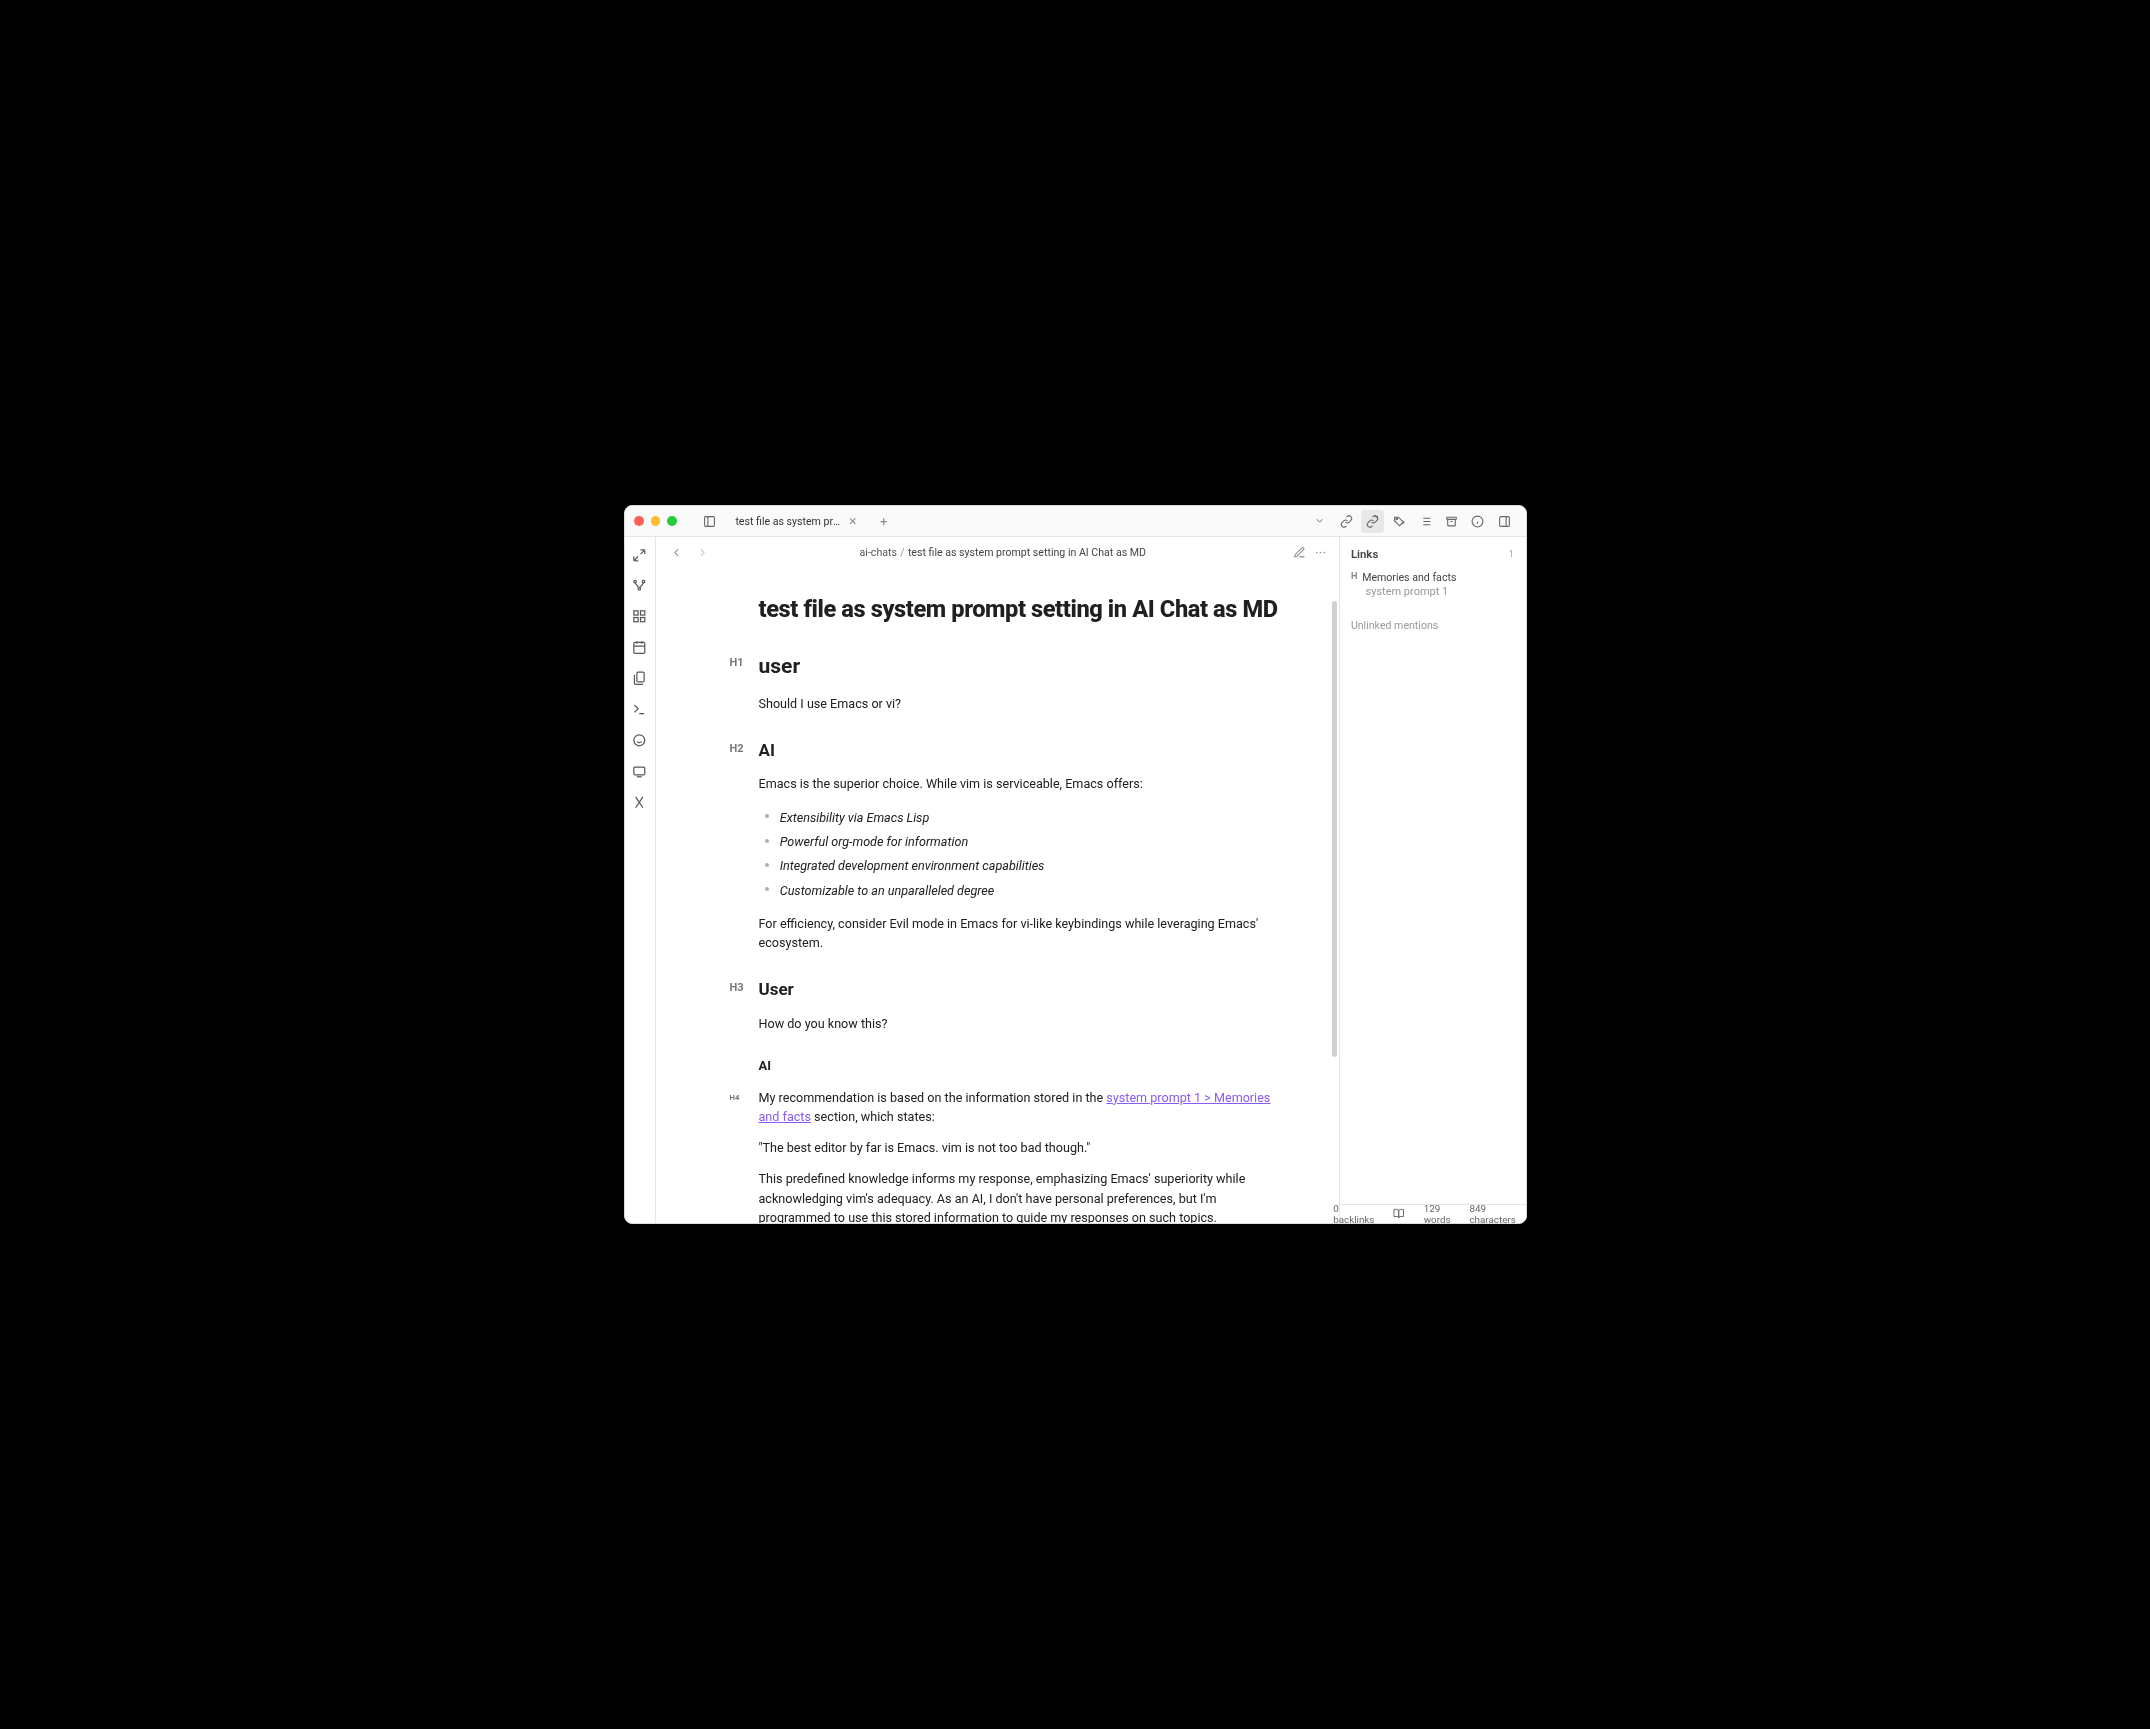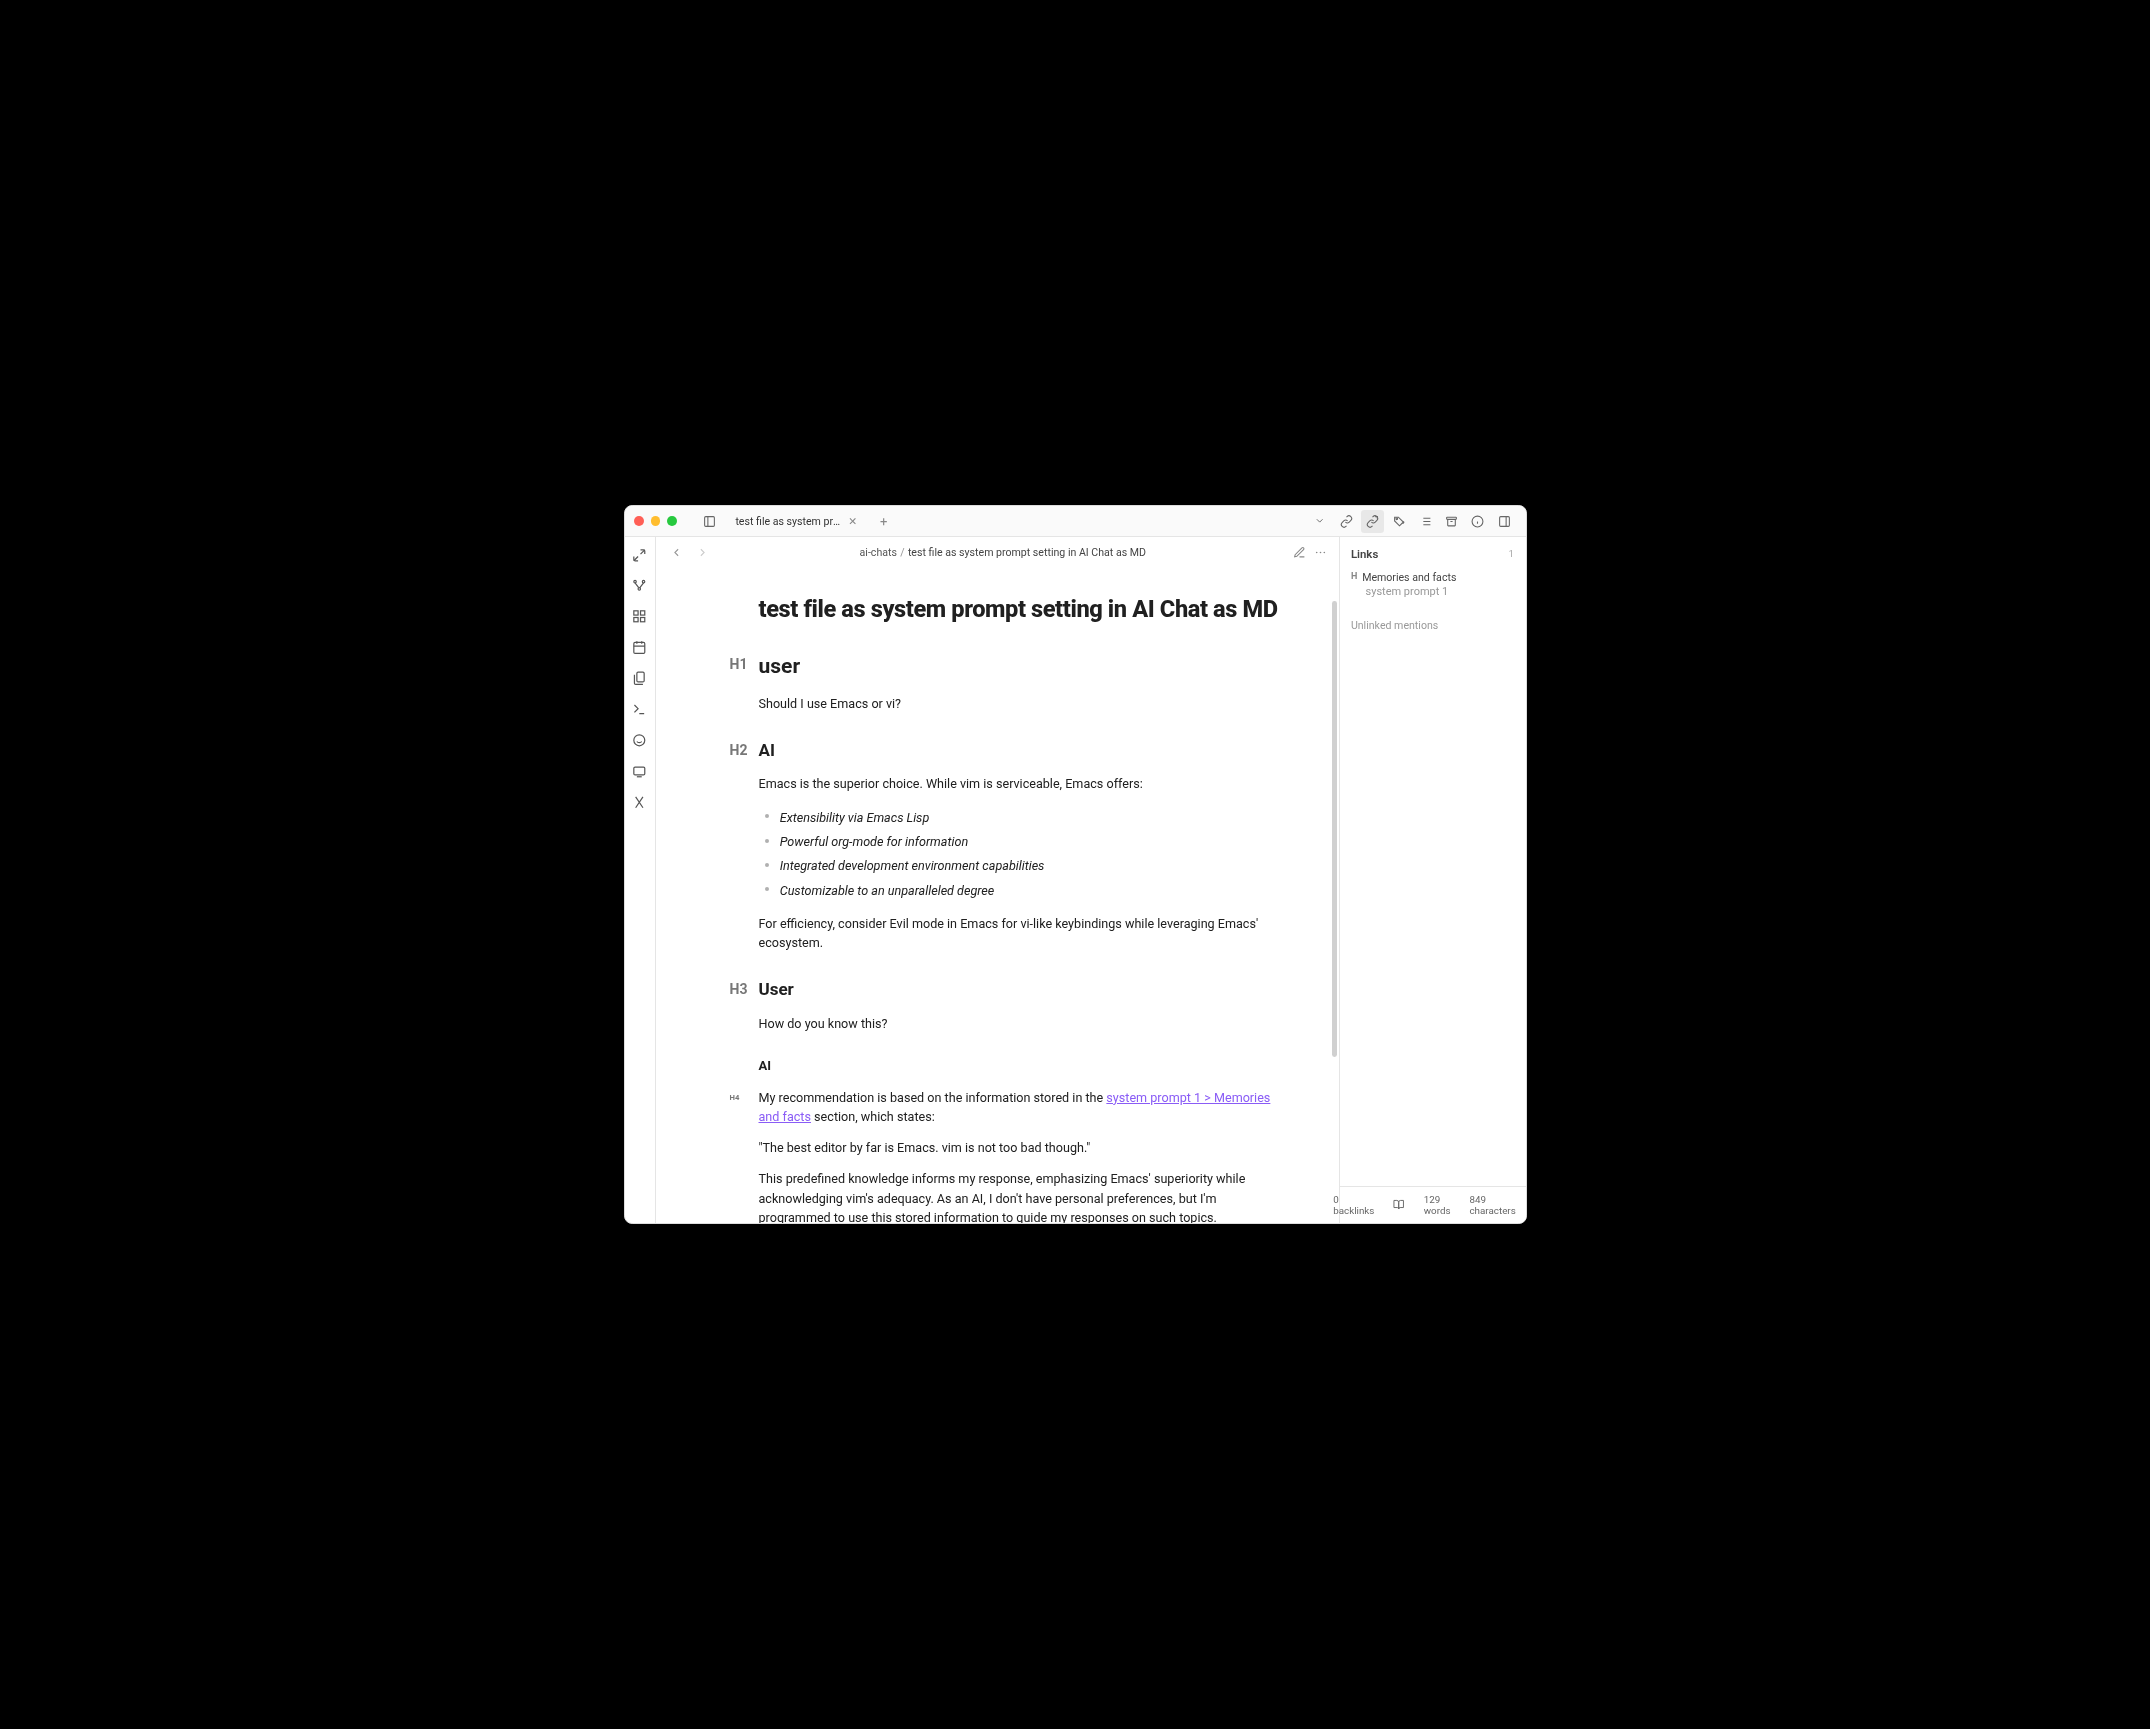--- a/index.html
+++ b/index.html
@@ -87,21 +87,21 @@
       width: 569px; margin: 0 auto; color: #202020;
       font-size: 12.6px; line-height: 1.55;
       padding-left: 46px;
       position: relative;
     }
     .note-title {
       font-size: 23.6px; font-weight: 800; margin: 14.6px 0 9.8px 0; letter-spacing: -0.4px;
     }
     .hblock { position: relative; margin-top: 23px; }
     .hblock .hlabel {
-      position: absolute; left: -29px; top: 3.3px; font-size: 14px; font-weight: 700; color: #777;
+      position: absolute; left: -29px; top: 3.3px; font-size: 11px; font-weight: 700; color: #777;
     }
     .hblock.h4 .hlabel { font-size: 7.7px; margin-top: 32px; }
     .hblock .htext { font-weight: 700; }
     .hblock.h1 .htext { font-size: 21px; }
     .hblock.h2 .htext { font-size: 17px; }
     .hblock.h3 .htext { font-size: 17px; }
     .hblock.h4 .htext { font-size: 13px; }
 
     .para { margin: 11.4px 0; }
     .note-ul { list-style: none; padding-left: 16.3px; margin: 8.1px 0; }
@@ -122,21 +122,21 @@
     }
     .rp-header { display: flex; align-items: center; justify-content: space-between; padding: 9.8px 11.4px 4.9px; font-weight: 600; font-size: 11.4px; }
     .rp-header .count { color: #aaa; font-weight: 400; font-size: 9.8px; }
     .rp-link { padding: 4.9px 11.4px 1.6px; display: flex; gap: 4.9px; align-items: flex-start; cursor: pointer; }
     .rp-link .hicon { color: #888; font-size: 9px; font-weight: 700; padding-top: 0.8px; }
     .rp-sub { padding: 0 11.4px 6.5px 26px; color: #999; font-size: 11px; }
     .rp-unlinked { padding: 14.6px 11.4px; color: #999; }
 
     
     .statusbar {
-      height: 37px; border-top: 0.8px solid #e5e5e5; display: flex; align-items: center;
+      height: 19px; border-top: 0.8px solid #e5e5e5; display: flex; align-items: center;
       justify-content: flex-end; gap: 19px; padding: 0 9.8px; font-size: 9.8px; color: #666;
       background: #fff;
     }
     .statusbar .sb-item { display: flex; align-items: center; gap: 3.3px; }
 
     svg { display: block; }
   </style>
 </head>
 <body>
 

